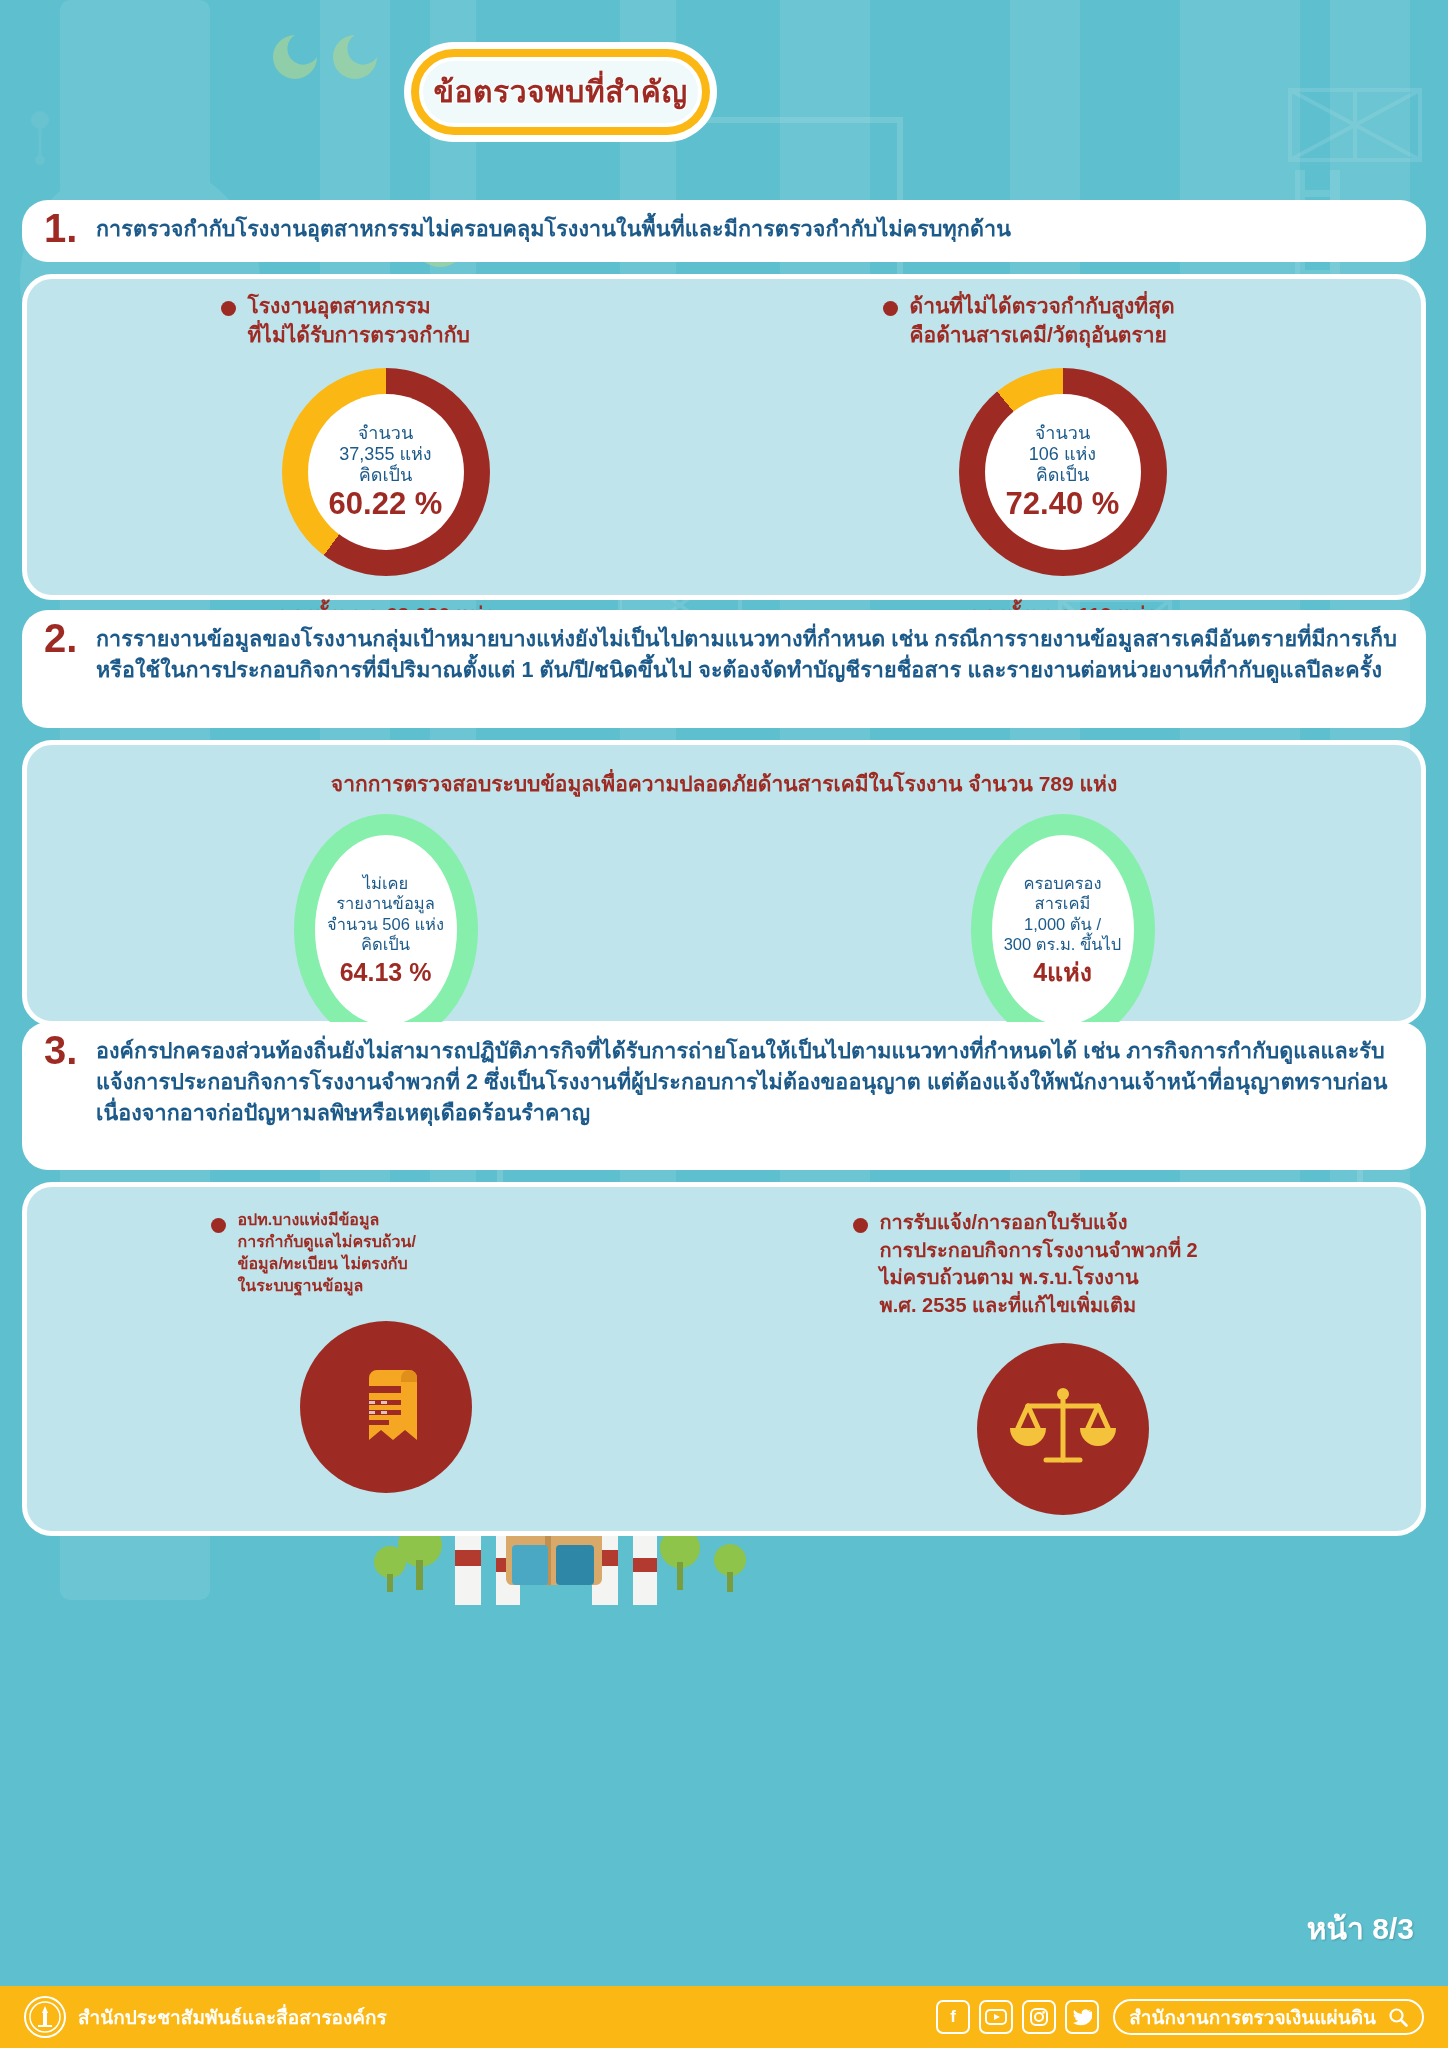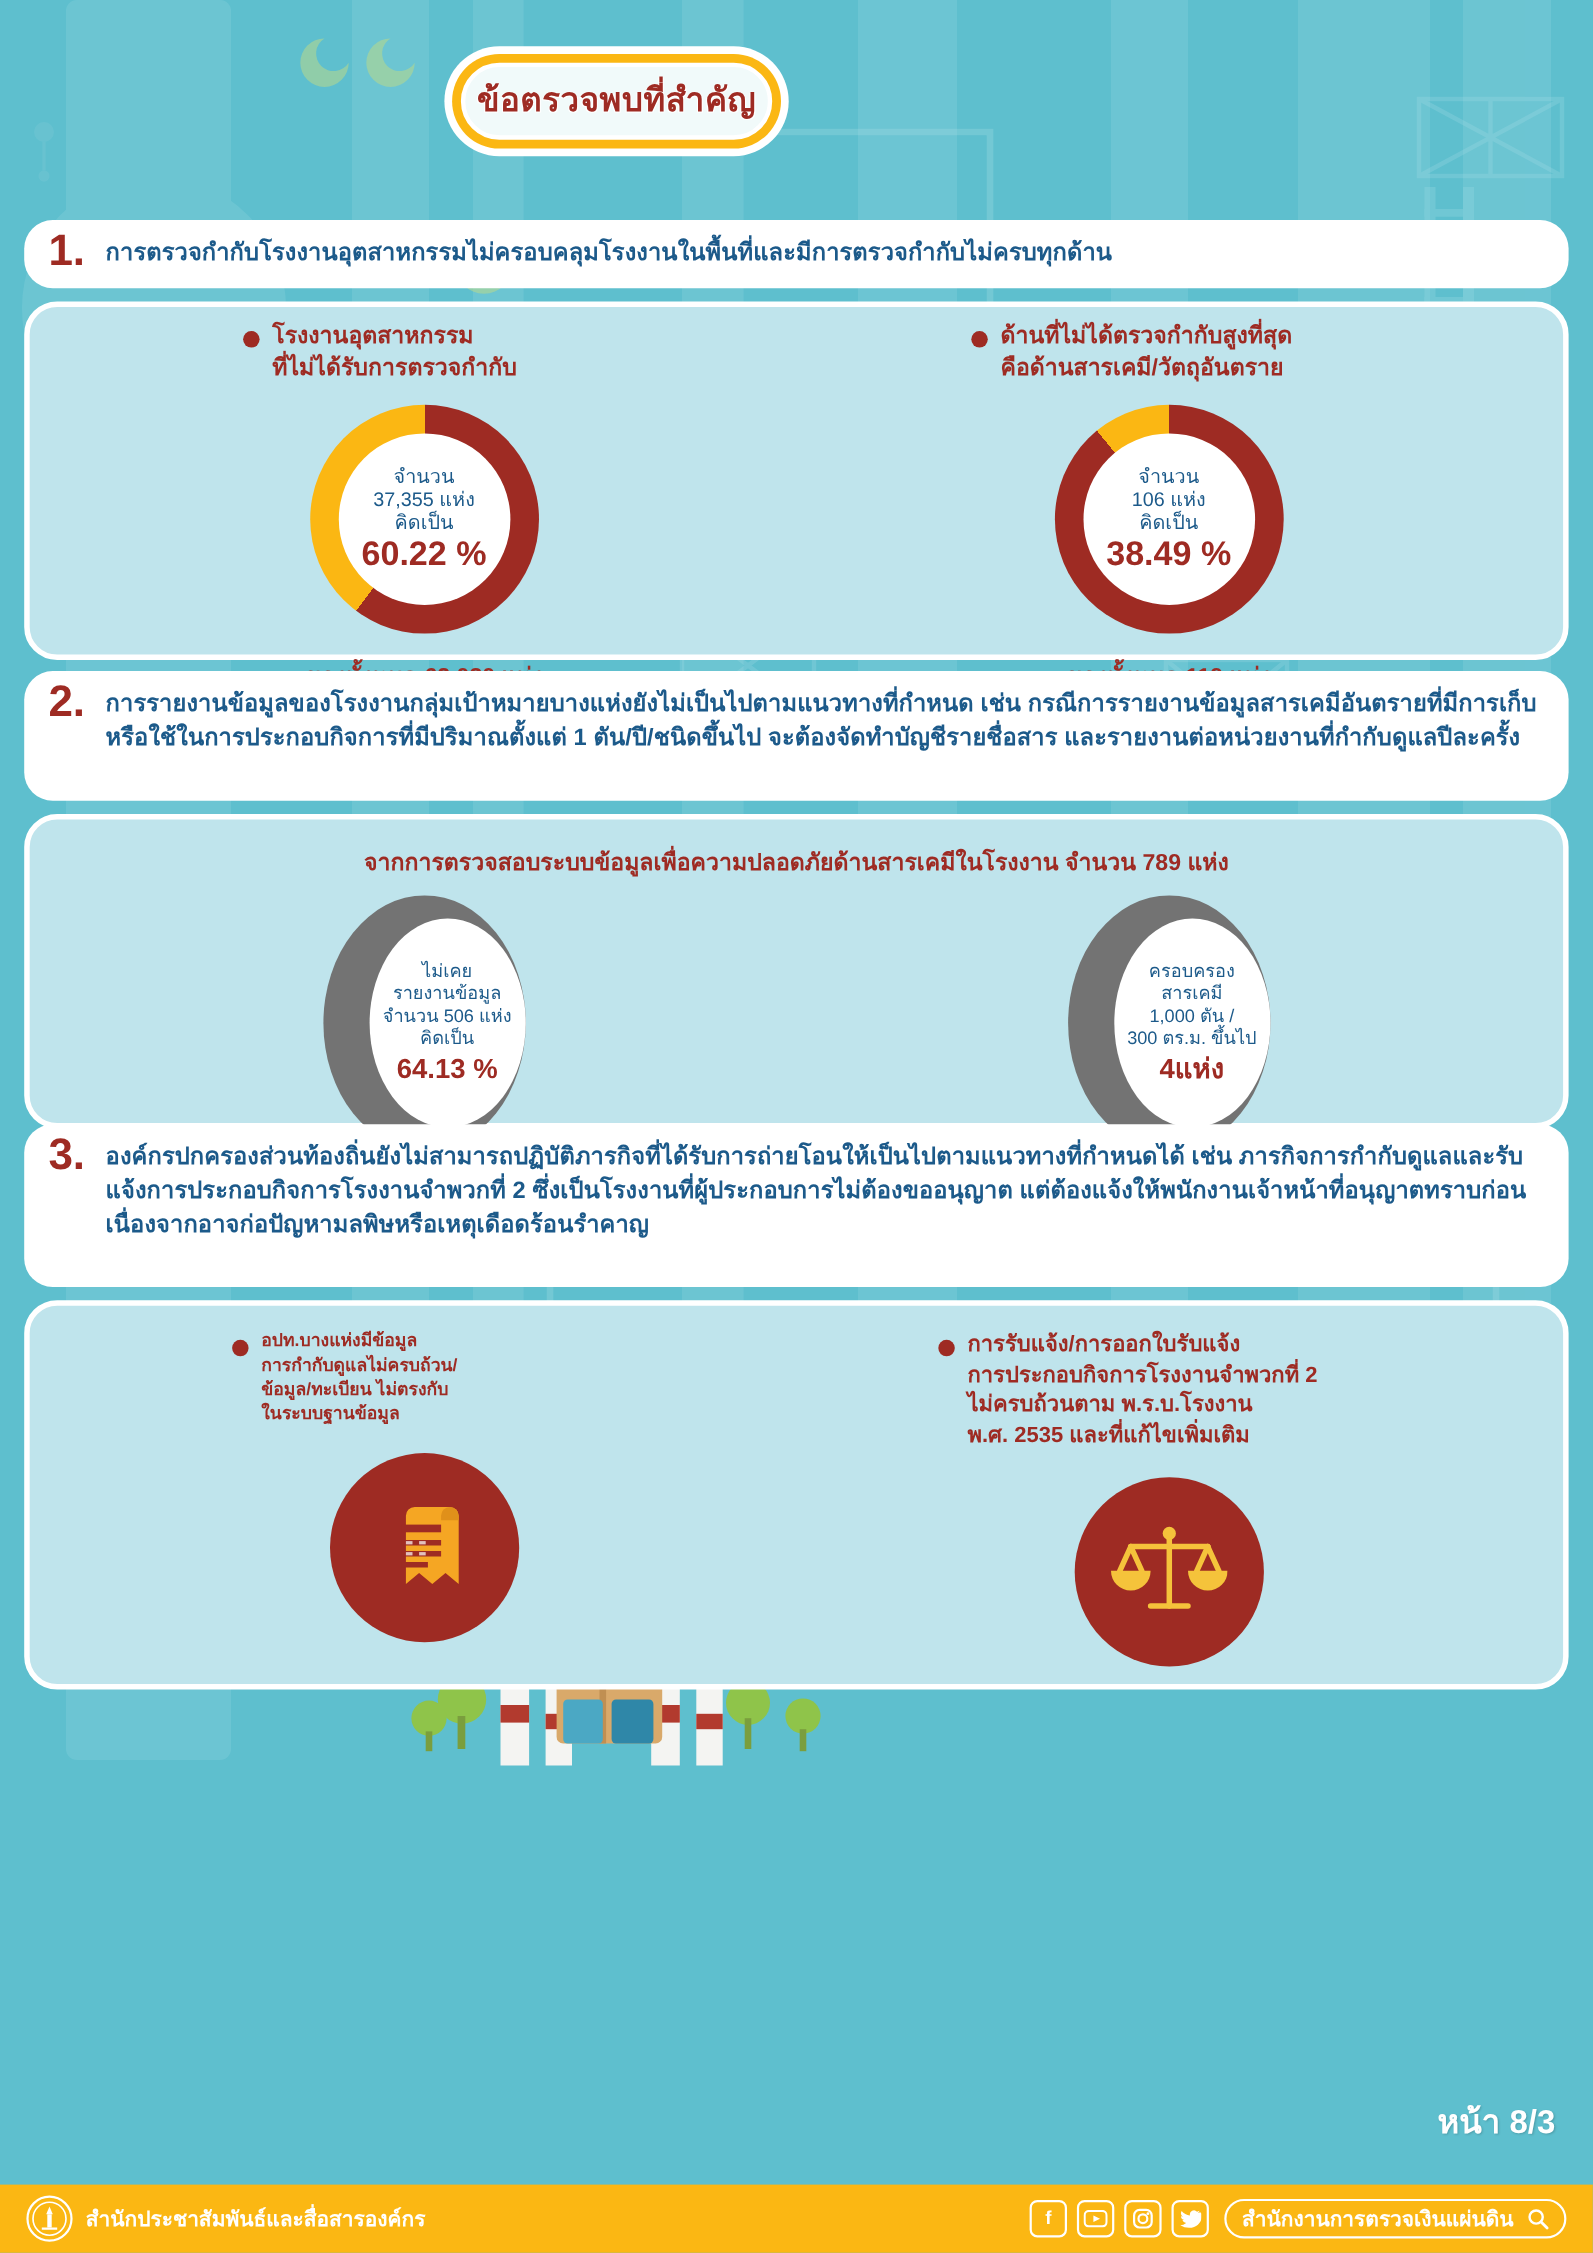--- a/index.html
+++ b/index.html
@@ -101,22 +101,22 @@
     margin-top: 1px; white-space: nowrap;
   }
   .donut-cap {
     margin-top: 22px;
     font-size: 21px; color: #9e2b23; font-weight: bold;
   }
 
   
   .oval {
     width: 184px; height: 232px; border-radius: 50%;
-    background: #737373;
-    display: flex; align-items: center; justify-content: flex-end;
+    background: #86efac;
+    display: flex; align-items: center; justify-content: center;
   }
   .oval-in {
     width: 142px; height: 190px; border-radius: 50%;
     background: #ffffff;
     display: flex; flex-direction: column; align-items: center; justify-content: center;
     text-align: center;
   }
   .oval-in .ln { font-size: 16.5px; color: #1c5a8a; line-height: 1.22; white-space: nowrap; }
   .oval-in .big { font-size: 25px; font-weight: bold; color: #9e2b23; line-height: 1.2; margin-top: 3px; white-space: nowrap; }
 
@@ -324,21 +324,21 @@
             <span class="dot"></span>
             <span class="bullet-txt">ด้านที่ไม่ได้ตรวจกำกับสูงที่สุด
 คือด้านสารเคมี/วัตถุอันตราย</span>
           </div>
           <div class="donut" style="margin-top:18px;
                background: conic-gradient(#9e2b23 0deg 320.7deg, #fbb713 320.7deg 360deg);">
             <div class="hole">
               <span class="l1">จำนวน</span>
               <span class="l2">106  แห่ง</span>
               <span class="l3">คิดเป็น</span>
-              <span class="pct">38.49 %</span>
+              <span class="pct">72.40 %</span>
             </div>
           </div>
           <div class="donut-cap">ของทั้งหมด 119 แห่ง</div>
         </div>
 
       </div>
     </div>
   </div>
 
   <div class="section" style="top:610px;">

